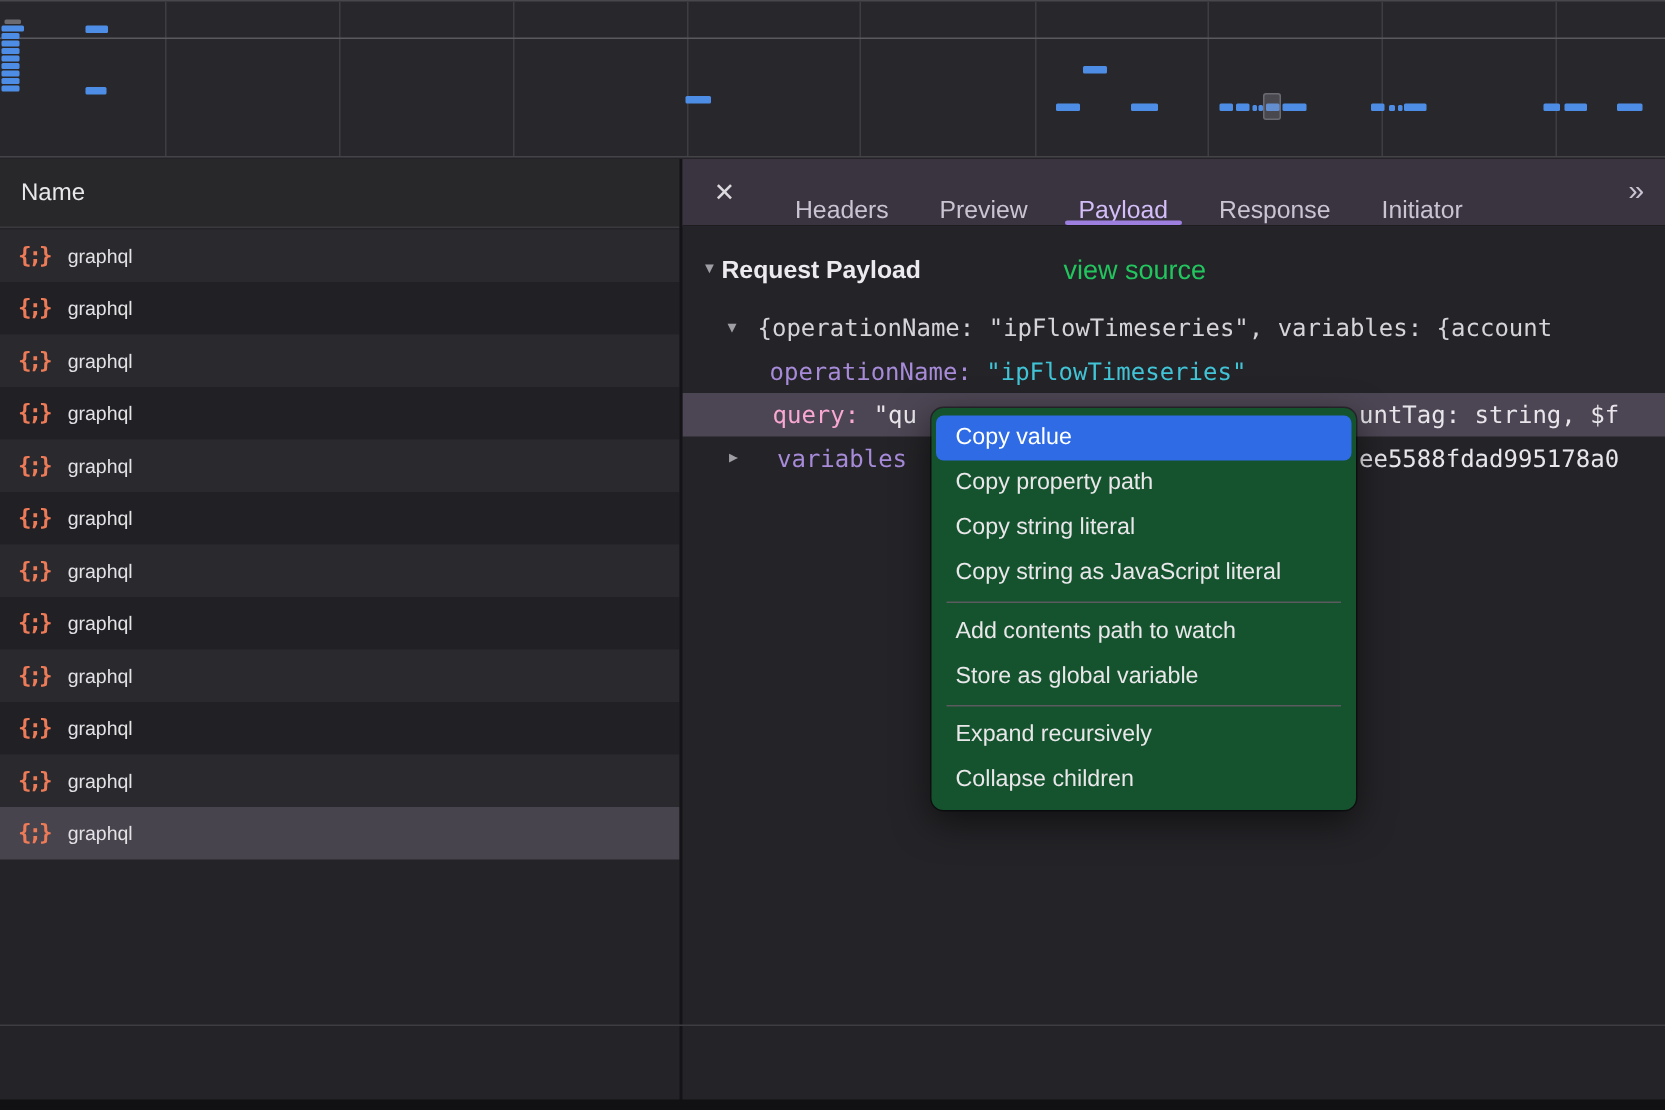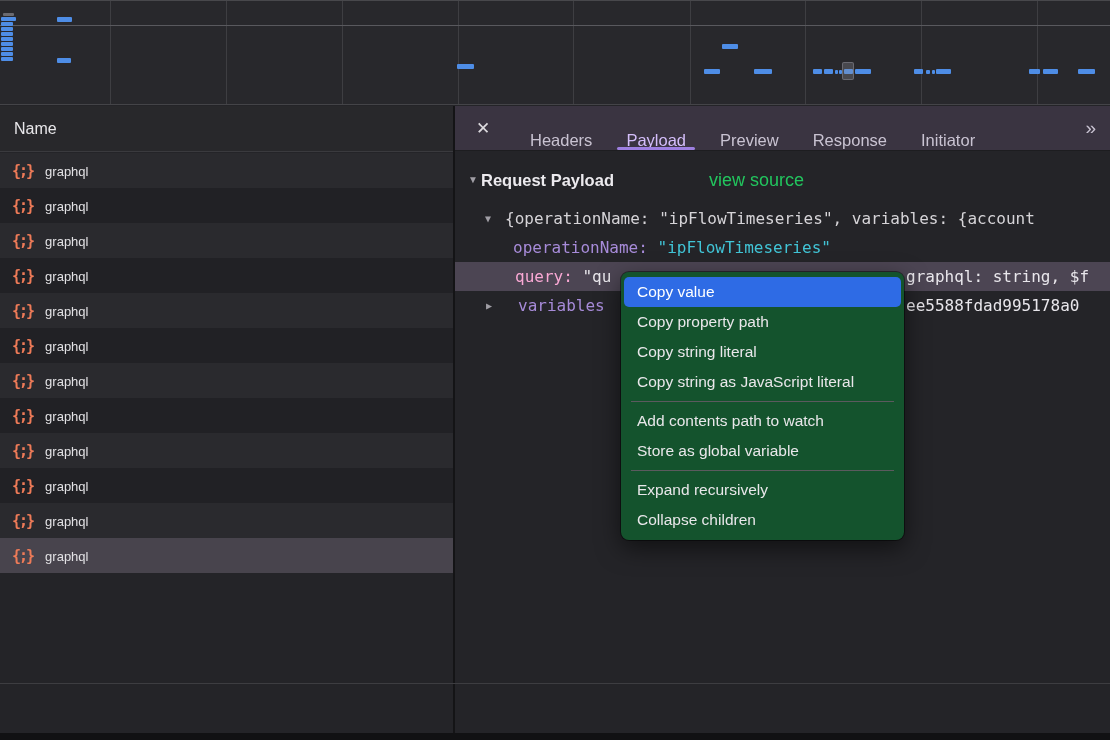--- a/index.html
+++ b/index.html
@@ -194,22 +194,22 @@
     </div>
       </div>
   </div>
 
   <div class="v-divider"></div>
 
   <div class="right-panel">
     <div class="tabbar">
       <div class="tab-close">✕</div>
       <div class="tab">Headers</div>
+      <div class="tab">Preview</div>
       <div class="tab active">Payload</div>
-      <div class="tab">Preview</div>
       <div class="tab">Response</div>
       <div class="tab">Initiator</div>
       <div class="tab-overflow">»</div>
     </div>
 
     <div class="payload">
       <span class="tri section-tri">▼</span>
       <span class="section-title">Request Payload</span>
       <span class="view-source">view source</span>
 
@@ -217,21 +217,21 @@
         <span class="tri tree-tri" style="left:30px;">▼</span>
         <span style="position:absolute; left:50px;">{operationName: "ipFlowTimeseries", variables: {account</span>
       </div>
 
       <div class="tree-row row-opname">
         <span style="position:absolute; left:58px;"><span class="k">operationName: </span><span class="s">"ipFlowTimeseries"</span></span>
       </div>
 
       <div class="tree-row row-query">
         <span style="position:absolute; left:60px;"><span class="k">query: </span><span class="plain">"qu</span></span>
-        <span class="frag-right">graphql: string, $f</span>
+        <span class="frag-right">untTag: string, $f</span>
       </div>
 
       <div class="tree-row row-variables">
         <span class="tri tree-tri" style="left:31px;">▶</span>
         <span class="k" style="position:absolute; left:63px;">variables</span>
         <span class="frag-right">ee5588fdad995178a0</span>
       </div>
     </div>
   </div>
 

